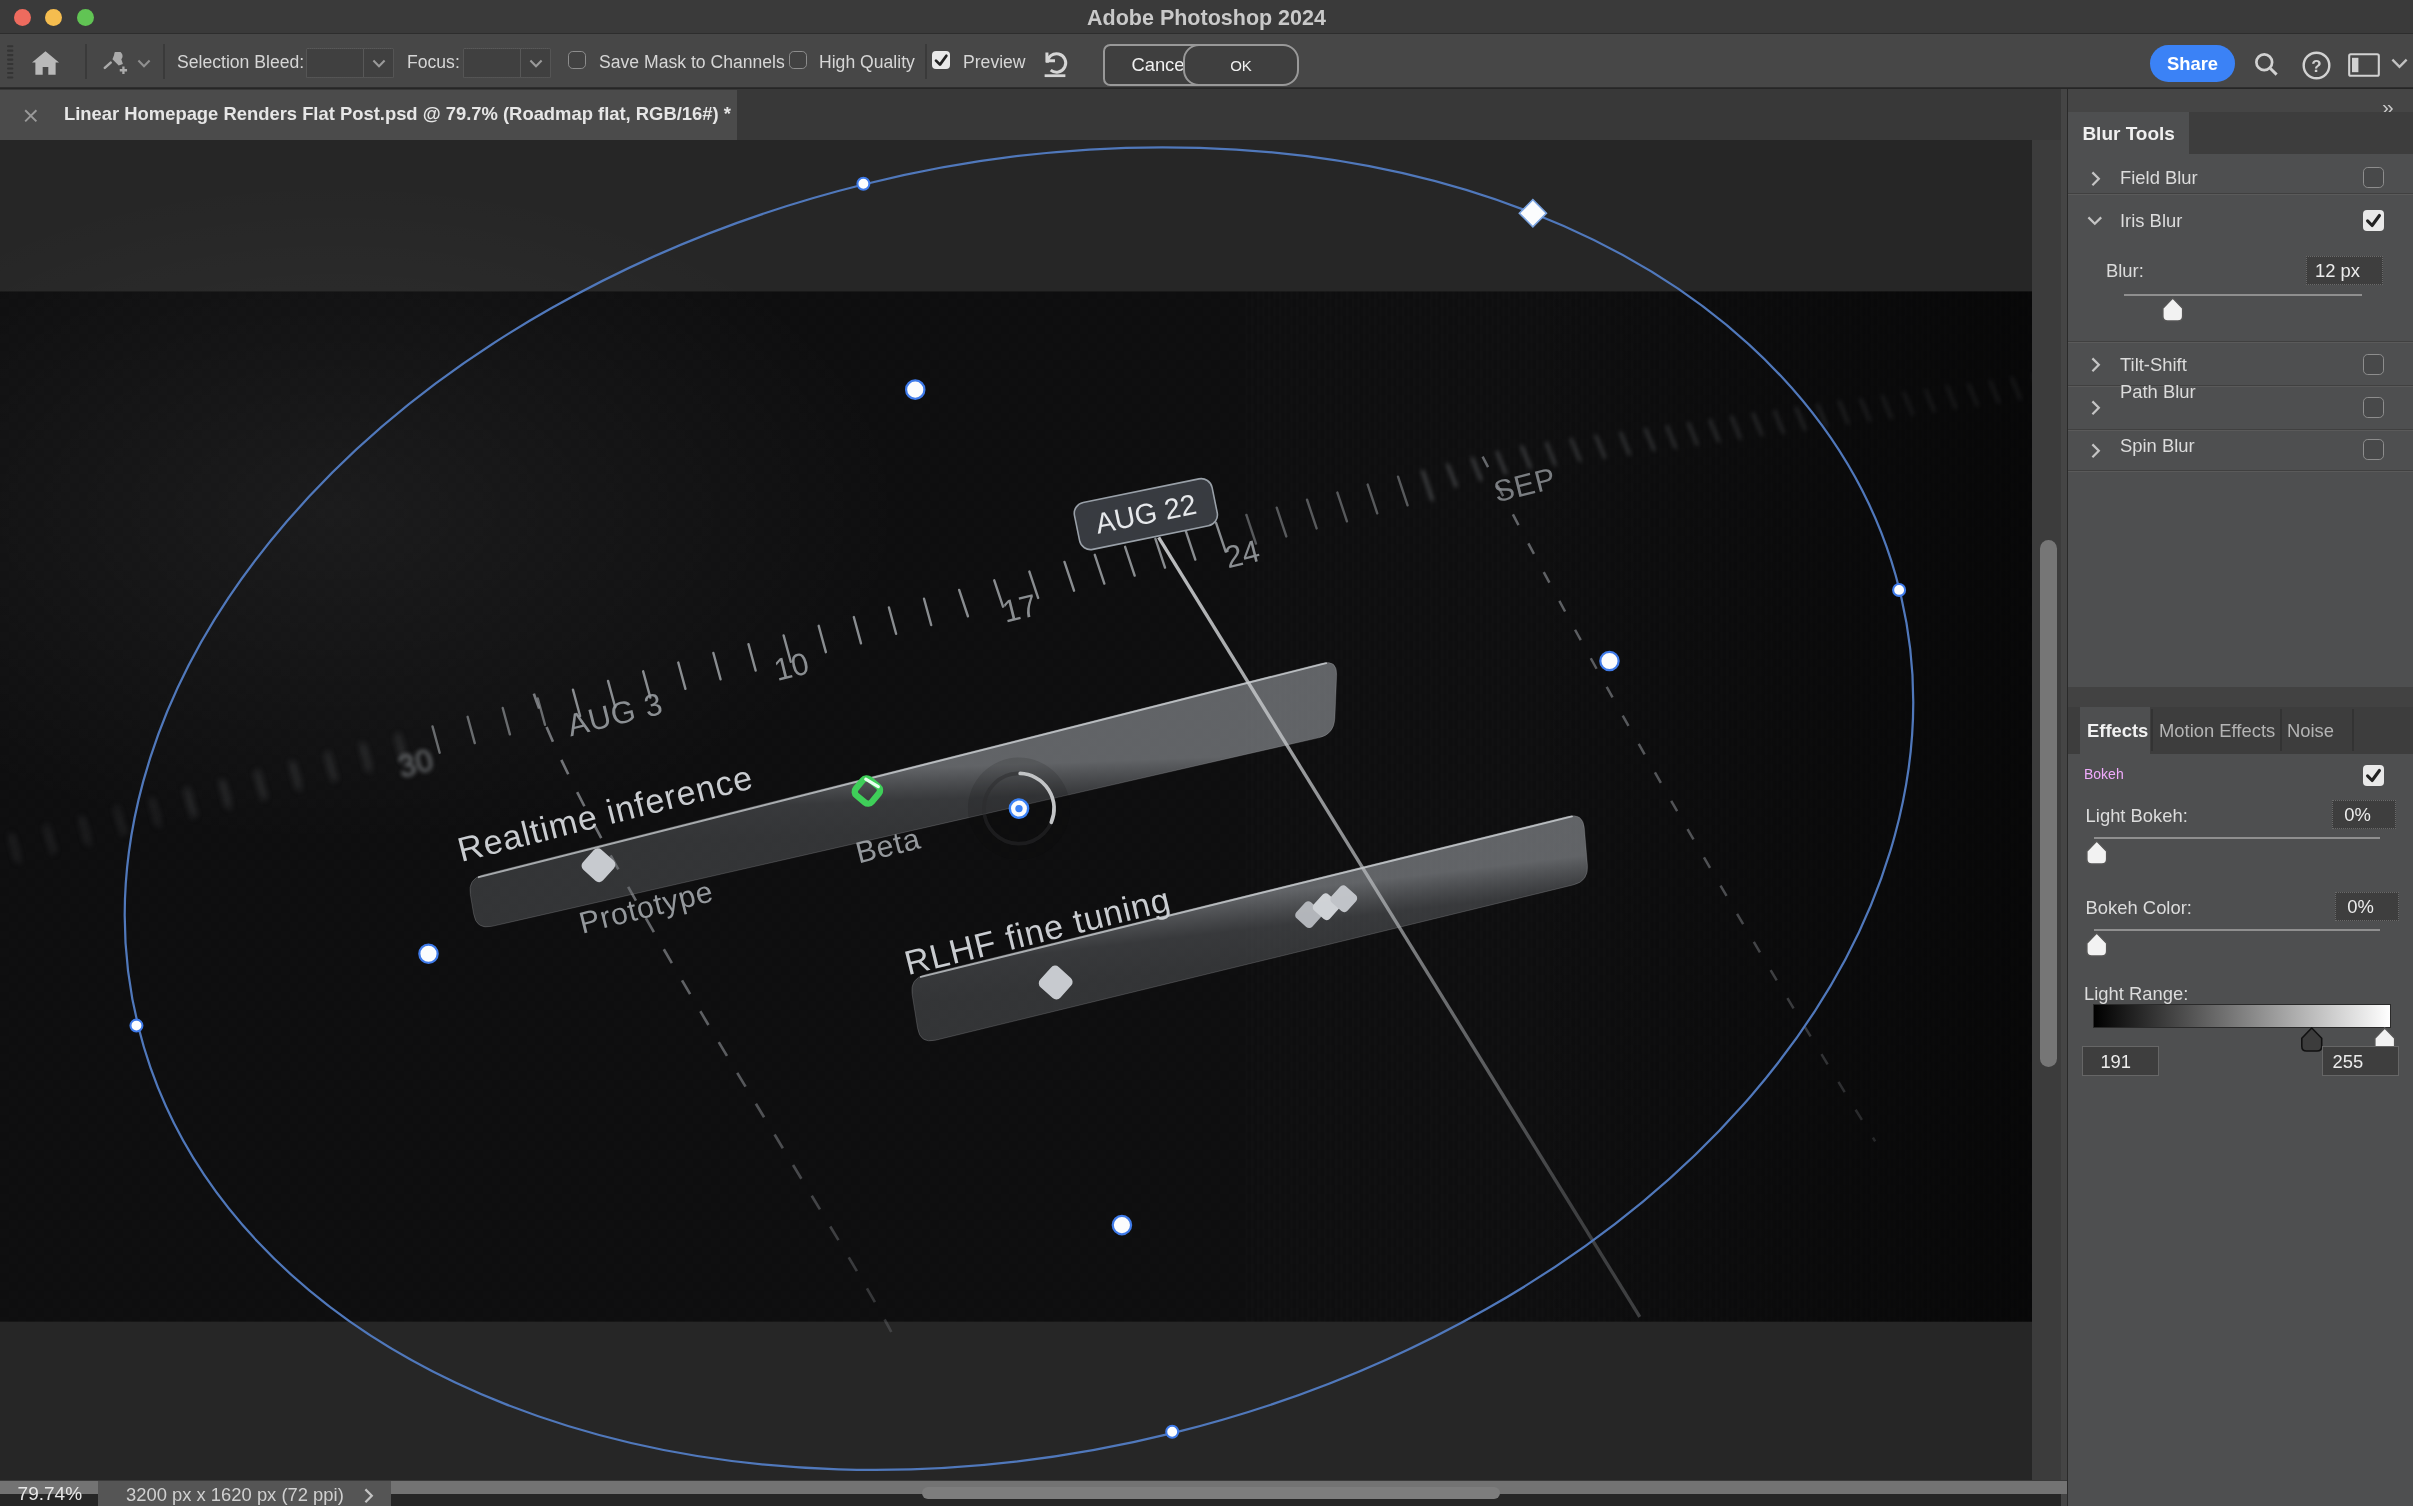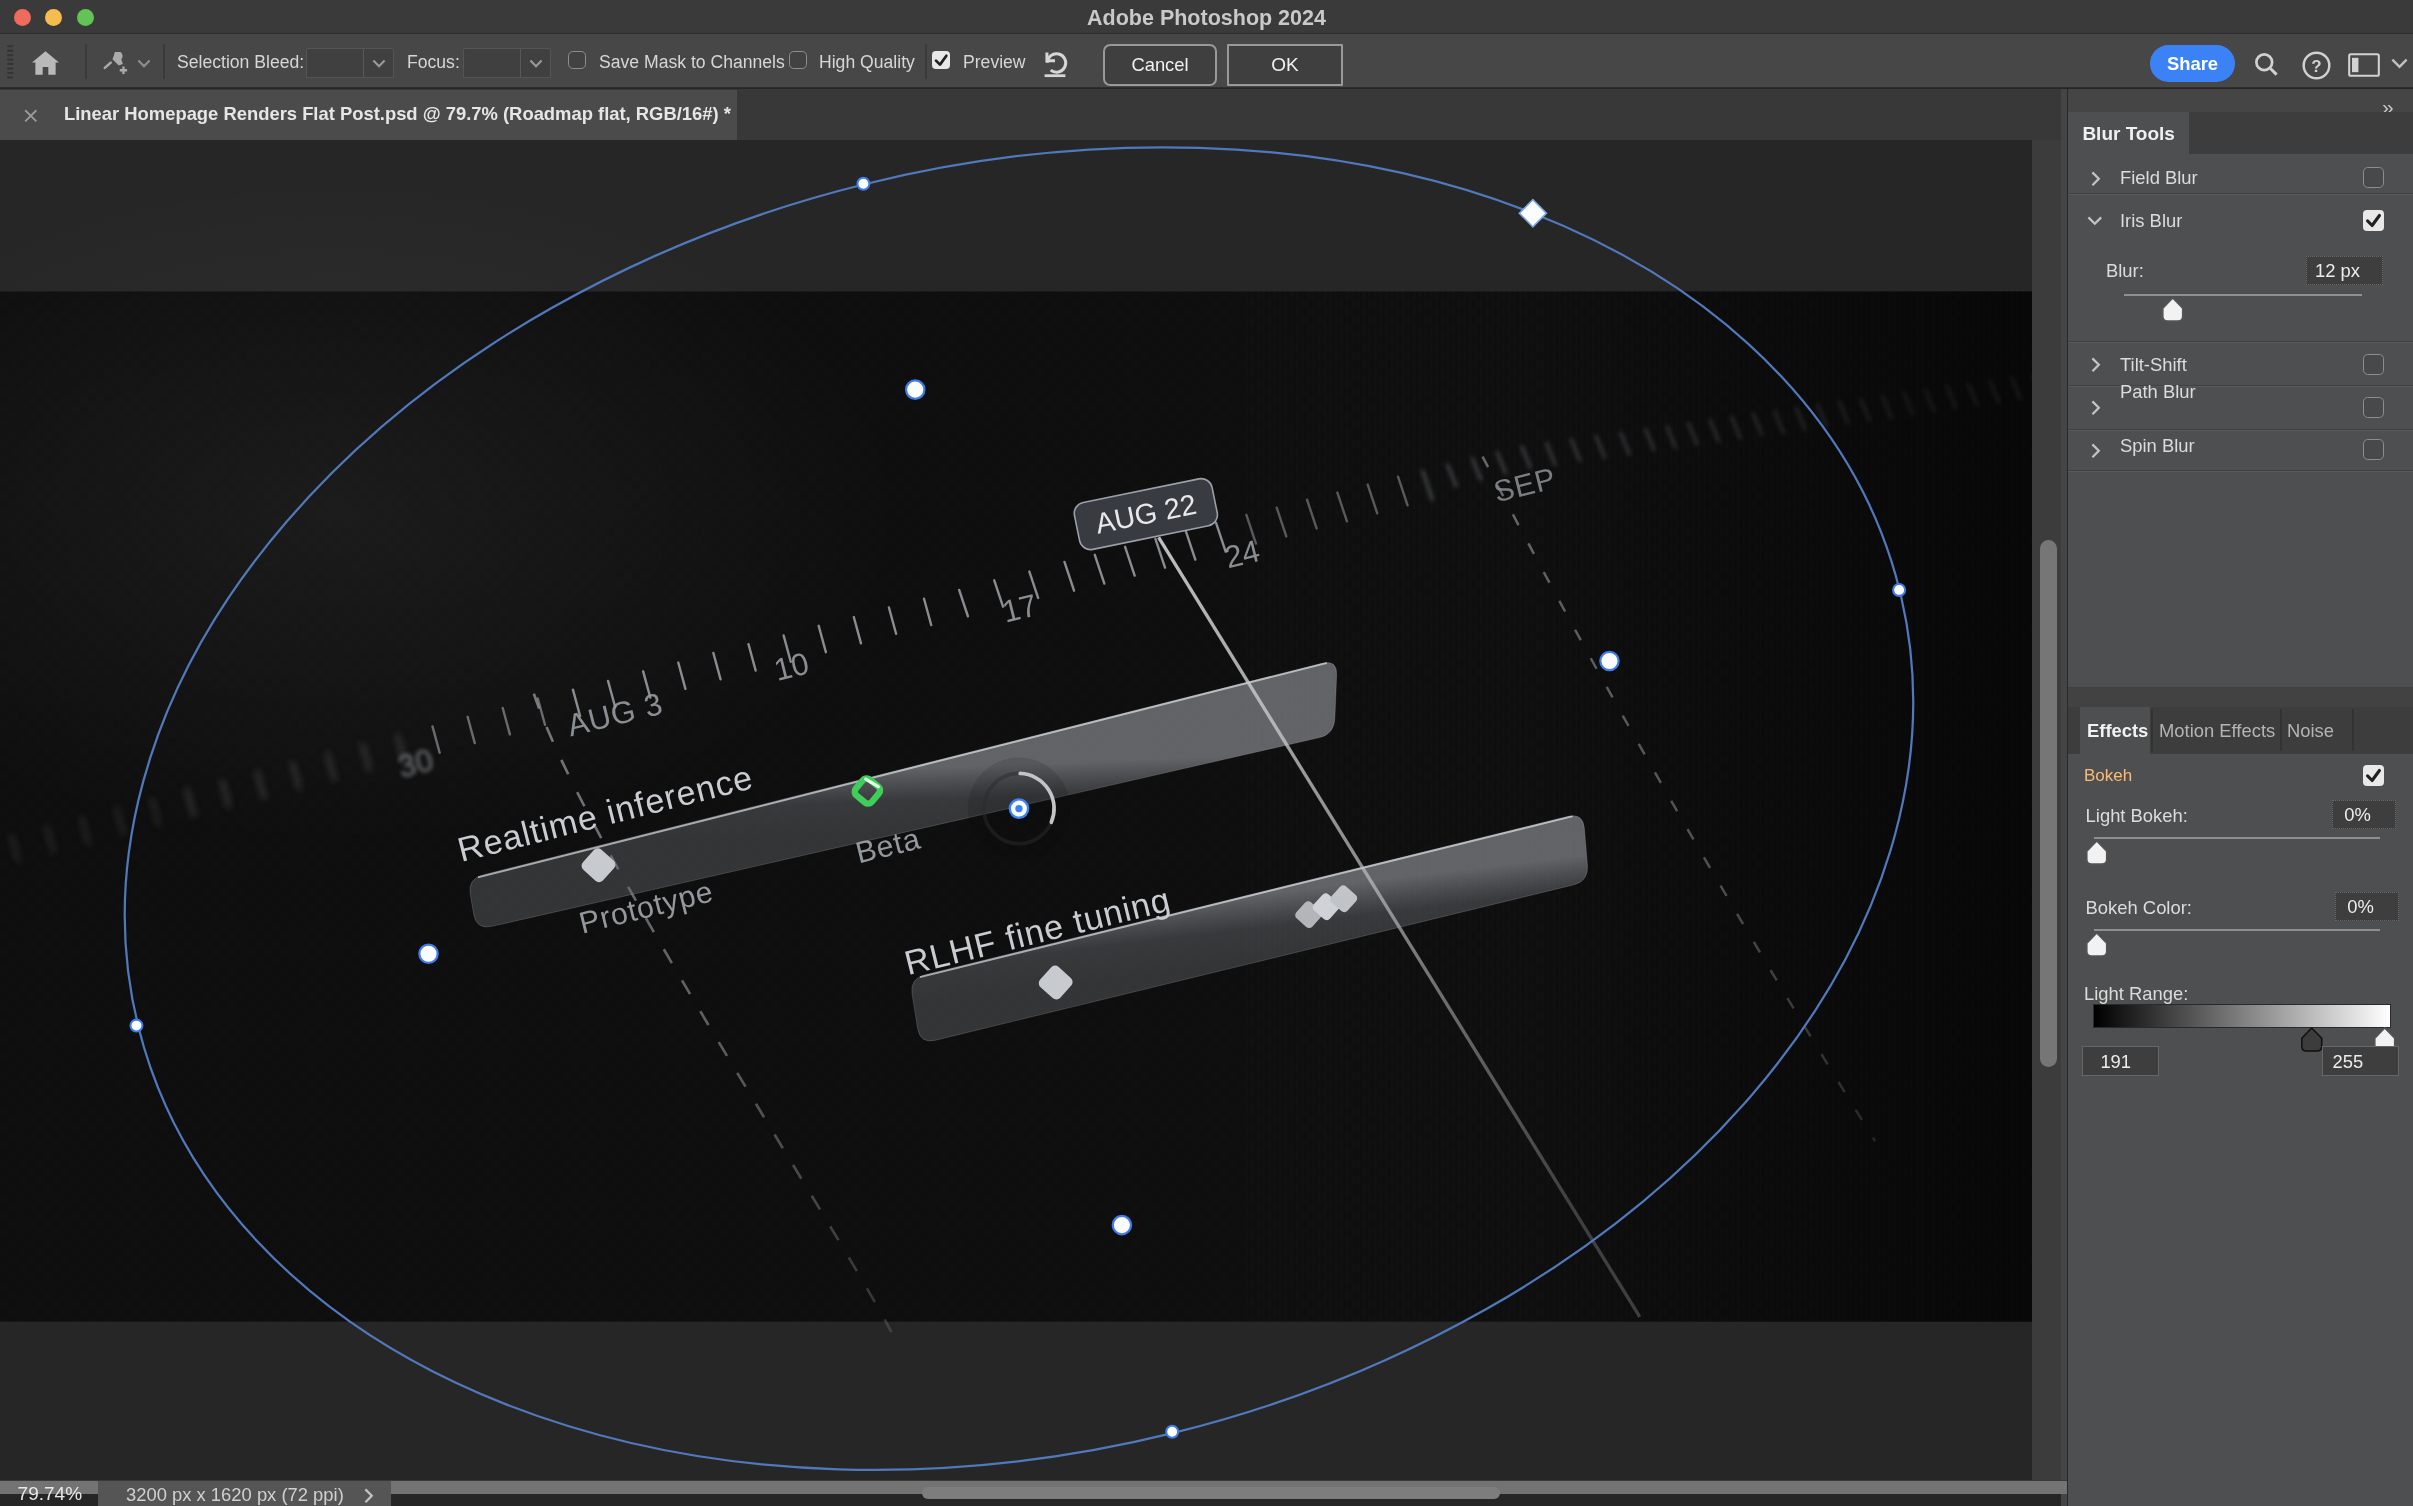--- a/index.html
+++ b/index.html
@@ -251,21 +251,21 @@
       <div style="position:absolute;left:932px;top:17px;width:18.4px;height:18.4px;background:#e9e9e9;border-radius:4px;"><svg width="18.4" height="18.4" viewBox="0 0 23 23">
           <path d="M5 12 L10 17 L18 6" stroke="#222" stroke-width="3.4" fill="none" stroke-linecap="round" stroke-linejoin="round"></path>
         </svg></div>
       <div style="position:absolute;left:963px;top:17.6px;font-size:17.6px;color:#d6d6d6;font-weight:normal;white-space:nowrap;">Preview</div>
       <svg class="abs" style="left:1040px;top:13.6px" width="30" height="30" viewBox="0 0 26 26">
 <path d="M6 4 L6 11 L13 11" fill="none" stroke="#d6d6d6" stroke-width="2.6"></path>
 <path d="M7 10 A 8 8 0 1 1 7 17" fill="none" stroke="#d6d6d6" stroke-width="2.6" transform="rotate(-25 13 13)"></path>
 <path d="M4 24 L22 24" stroke="#d6d6d6" stroke-width="2.4"></path>
       </svg>
       <div class="abs" style="left:1103px;top:10.4px;width:114px;height:42px;background:#3f3f3f;border:2.1px solid #999;border-radius:7.2px;box-sizing:border-box;color:#f0f0f0;font-size:18.4px;display:flex;align-items:center;justify-content:center">Cancel</div>
-      <div class="abs" style="left:1227px;top:10.4px;width:116px;height:42px;background:#3f3f3f;border:2.1px solid #999;border-radius:1px;box-sizing:border-box;color:#f0f0f0;font-size:19px;display:flex;align-items:center;justify-content:center">OK</div>
+      <div class="abs" style="left:1183px;top:10.4px;width:116px;height:42px;background:#3f3f3f;border:2.1px solid #999;border-radius:16px;box-sizing:border-box;color:#f0f0f0;font-size:15px;display:flex;align-items:center;justify-content:center">OK</div>
       <div class="abs" style="left:2150px;top:11.2px;width:85px;height:37px;border-radius:18.4px;background:#3b82f6;color:#fff;font-size:18.4px;font-weight:bold;display:flex;align-items:center;justify-content:center">Share</div>
       <svg class="abs" style="left:2253px;top:17px" width="27" height="27" viewBox="0 0 24 24">
 <circle cx="10" cy="10" r="7" fill="none" stroke="#d2d2d2" stroke-width="2.4"></circle>
         <path d="M15.5 15.5 L21 21" stroke="#d2d2d2" stroke-width="2.6"></path>
       </svg>
       <svg class="abs" style="left:2302px;top:17px" width="29" height="29" viewBox="0 0 24 24">
 <circle cx="12" cy="12" r="10.6" fill="none" stroke="#d2d2d2" stroke-width="2"></circle>
 <text x="12" y="17" font-size="14" fill="#d2d2d2" text-anchor="middle" font-weight="bold">?</text>
       </svg>
       <svg class="abs" style="left:2348px;top:19px" width="32" height="24" viewBox="0 0 40 30">
@@ -335,21 +335,21 @@
       <div class="abs" style="left:0;top:382px;width:346px;height:0.8px;background:#5a5a5a"></div>
       <div class="abs" style="left:0;top:598px;width:346px;height:20px;background:#424242"></div>
       <div class="abs" style="left:0;top:618px;width:346px;height:47px;background:#3d3d3d"></div>
       <div class="abs" style="left:12px;top:618px;width:70px;height:47px;background:#4e4f50"></div>
       <div style="position:absolute;left:19px;top:631px;font-size:18.4px;color:#f2f2f2;font-weight:bold;white-space:nowrap;">Effects</div>
       <div style="position:absolute;left:91px;top:631px;font-size:18.4px;color:#b4b4b4;font-weight:normal;white-space:nowrap;">Motion Effects</div>
       <div style="position:absolute;left:219px;top:631px;font-size:18.4px;color:#b4b4b4;font-weight:normal;white-space:nowrap;">Noise</div>
       <div class="abs" style="left:83px;top:620px;width:1.6px;height:42px;background:#333"></div>
       <div class="abs" style="left:212px;top:620px;width:1.6px;height:42px;background:#333"></div>
       <div class="abs" style="left:284px;top:620px;width:1.6px;height:42px;background:#333"></div>
-      <div style="position:absolute;left:16px;top:677px;font-size:17px;color:#fdba74;font-weight:normal;white-space:nowrap;text-align:center;">Bokeh</div>
+      <div style="position:absolute;left:16px;top:677px;font-size:14px;color:#f0abfc;font-weight:normal;white-space:nowrap;text-align:center;">Bokeh</div>
       <div style="position:absolute;left:295px;top:676px;width:21px;height:21px;background:#e9e9e9;border-radius:4px;"><svg width="21" height="21" viewBox="0 0 23 23">
           <path d="M5 12 L10 17 L18 6" stroke="#222" stroke-width="3.4" fill="none" stroke-linecap="round" stroke-linejoin="round"></path>
         </svg></div>
       <div style="position:absolute;left:17.6px;top:716px;font-size:18.4px;color:#dcdcdc;font-weight:normal;white-space:nowrap;">Light Bokeh:</div>
       <div class="abs" style="left:264px;top:711px;width:64px;height:29px;background:#3e3e3e;border:0.8px dotted #6a6a6a;box-sizing:border-box;color:#ececec;font-size:18.4px;padding:3.2px 0 0 11.2px">0%</div>
       <div class="abs" style="left:25.5px;top:748px;width:286px;height:2.4px;background:#8f8f8f"></div>
       <svg style="position:absolute;left:18.4px;top:751px" width="21.5" height="25" viewBox="0 0 27 31">
         <path d="M13.5 1 L26 14 L26 24 Q26 30 20 30 L7 30 Q1 30 1 24 L1 14 Z" fill="#f2f2f2" stroke="#555" stroke-width="2"></path>
       </svg>
       <div style="position:absolute;left:17.6px;top:808px;font-size:18.4px;color:#dcdcdc;font-weight:normal;white-space:nowrap;">Bokeh Color:</div>

